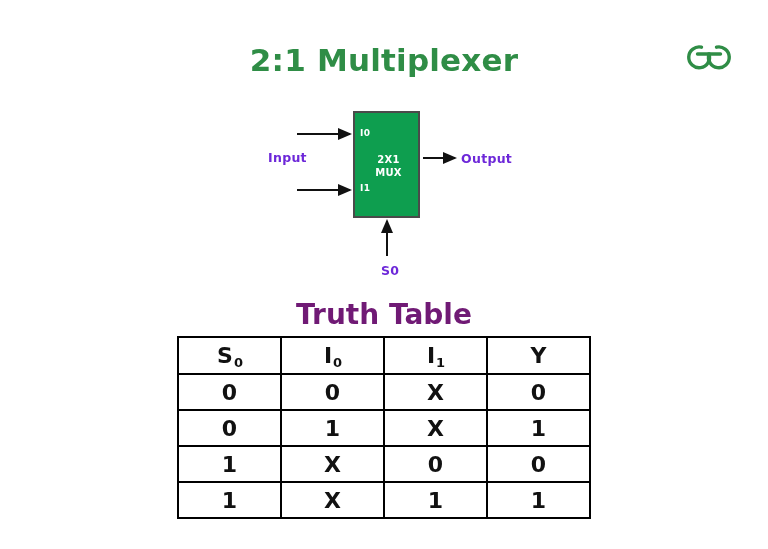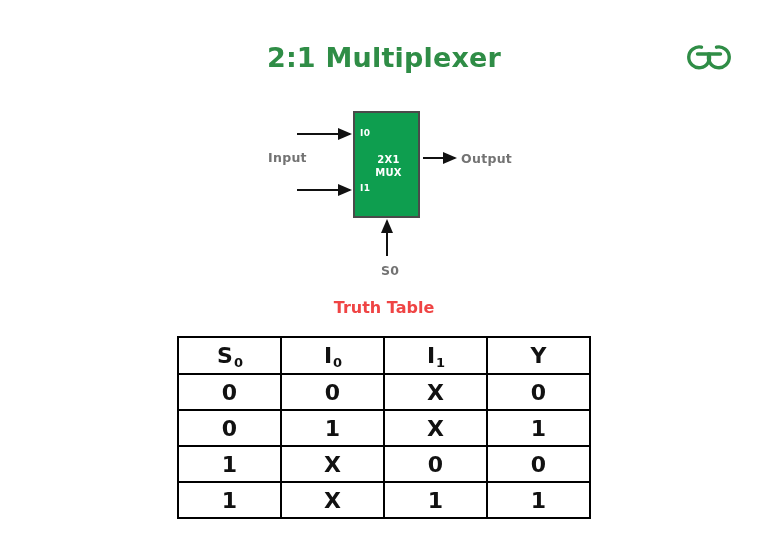--- a/index.html
+++ b/index.html
@@ -16,21 +16,21 @@
     color: #111111;
   }
 
   
   #page-title {
     position: absolute;
     left: 0;
     top: 42px;
     width: 768px;
     text-align: center;
-    font-size: 27px;
+    font-size: 31px;
     font-weight: bold;
     color: #2f8d46;
     letter-spacing: 0.2px;
   }
 
   
   #brand-logo {
     position: absolute;
     left: 676px;
     top: 34px;
@@ -78,38 +78,38 @@
     font-size: 10px;
     font-weight: bold;
     line-height: 13px;
     letter-spacing: 0.3px;
   }
 
   .diagram-text {
     position: absolute;
     font-size: 12.5px;
     font-weight: bold;
-    color: #737373;
+    color: #6d28d9;
     letter-spacing: 0.3px;
     white-space: nowrap;
   }
   #input-label  { left: 268px; top: 150px; }
   #output-label { left: 461px; top: 151px; text-align: center; }
   #select-label { left: 381px; top: 263px; }
 
   
   #truth-table-title {
     position: absolute;
     left: 0;
     top: 298px;
     width: 768px;
     text-align: center;
-    font-size: 16px;
-    font-weight: bold;
-    color: #ef4444;
+    font-size: 28px;
+    font-weight: bold;
+    color: #701a75;
   }
 
   #truth-table {
     position: absolute;
     left: 177px;
     top: 336px;
     width: 414px;
     border-collapse: collapse;
     table-layout: fixed;
   }

